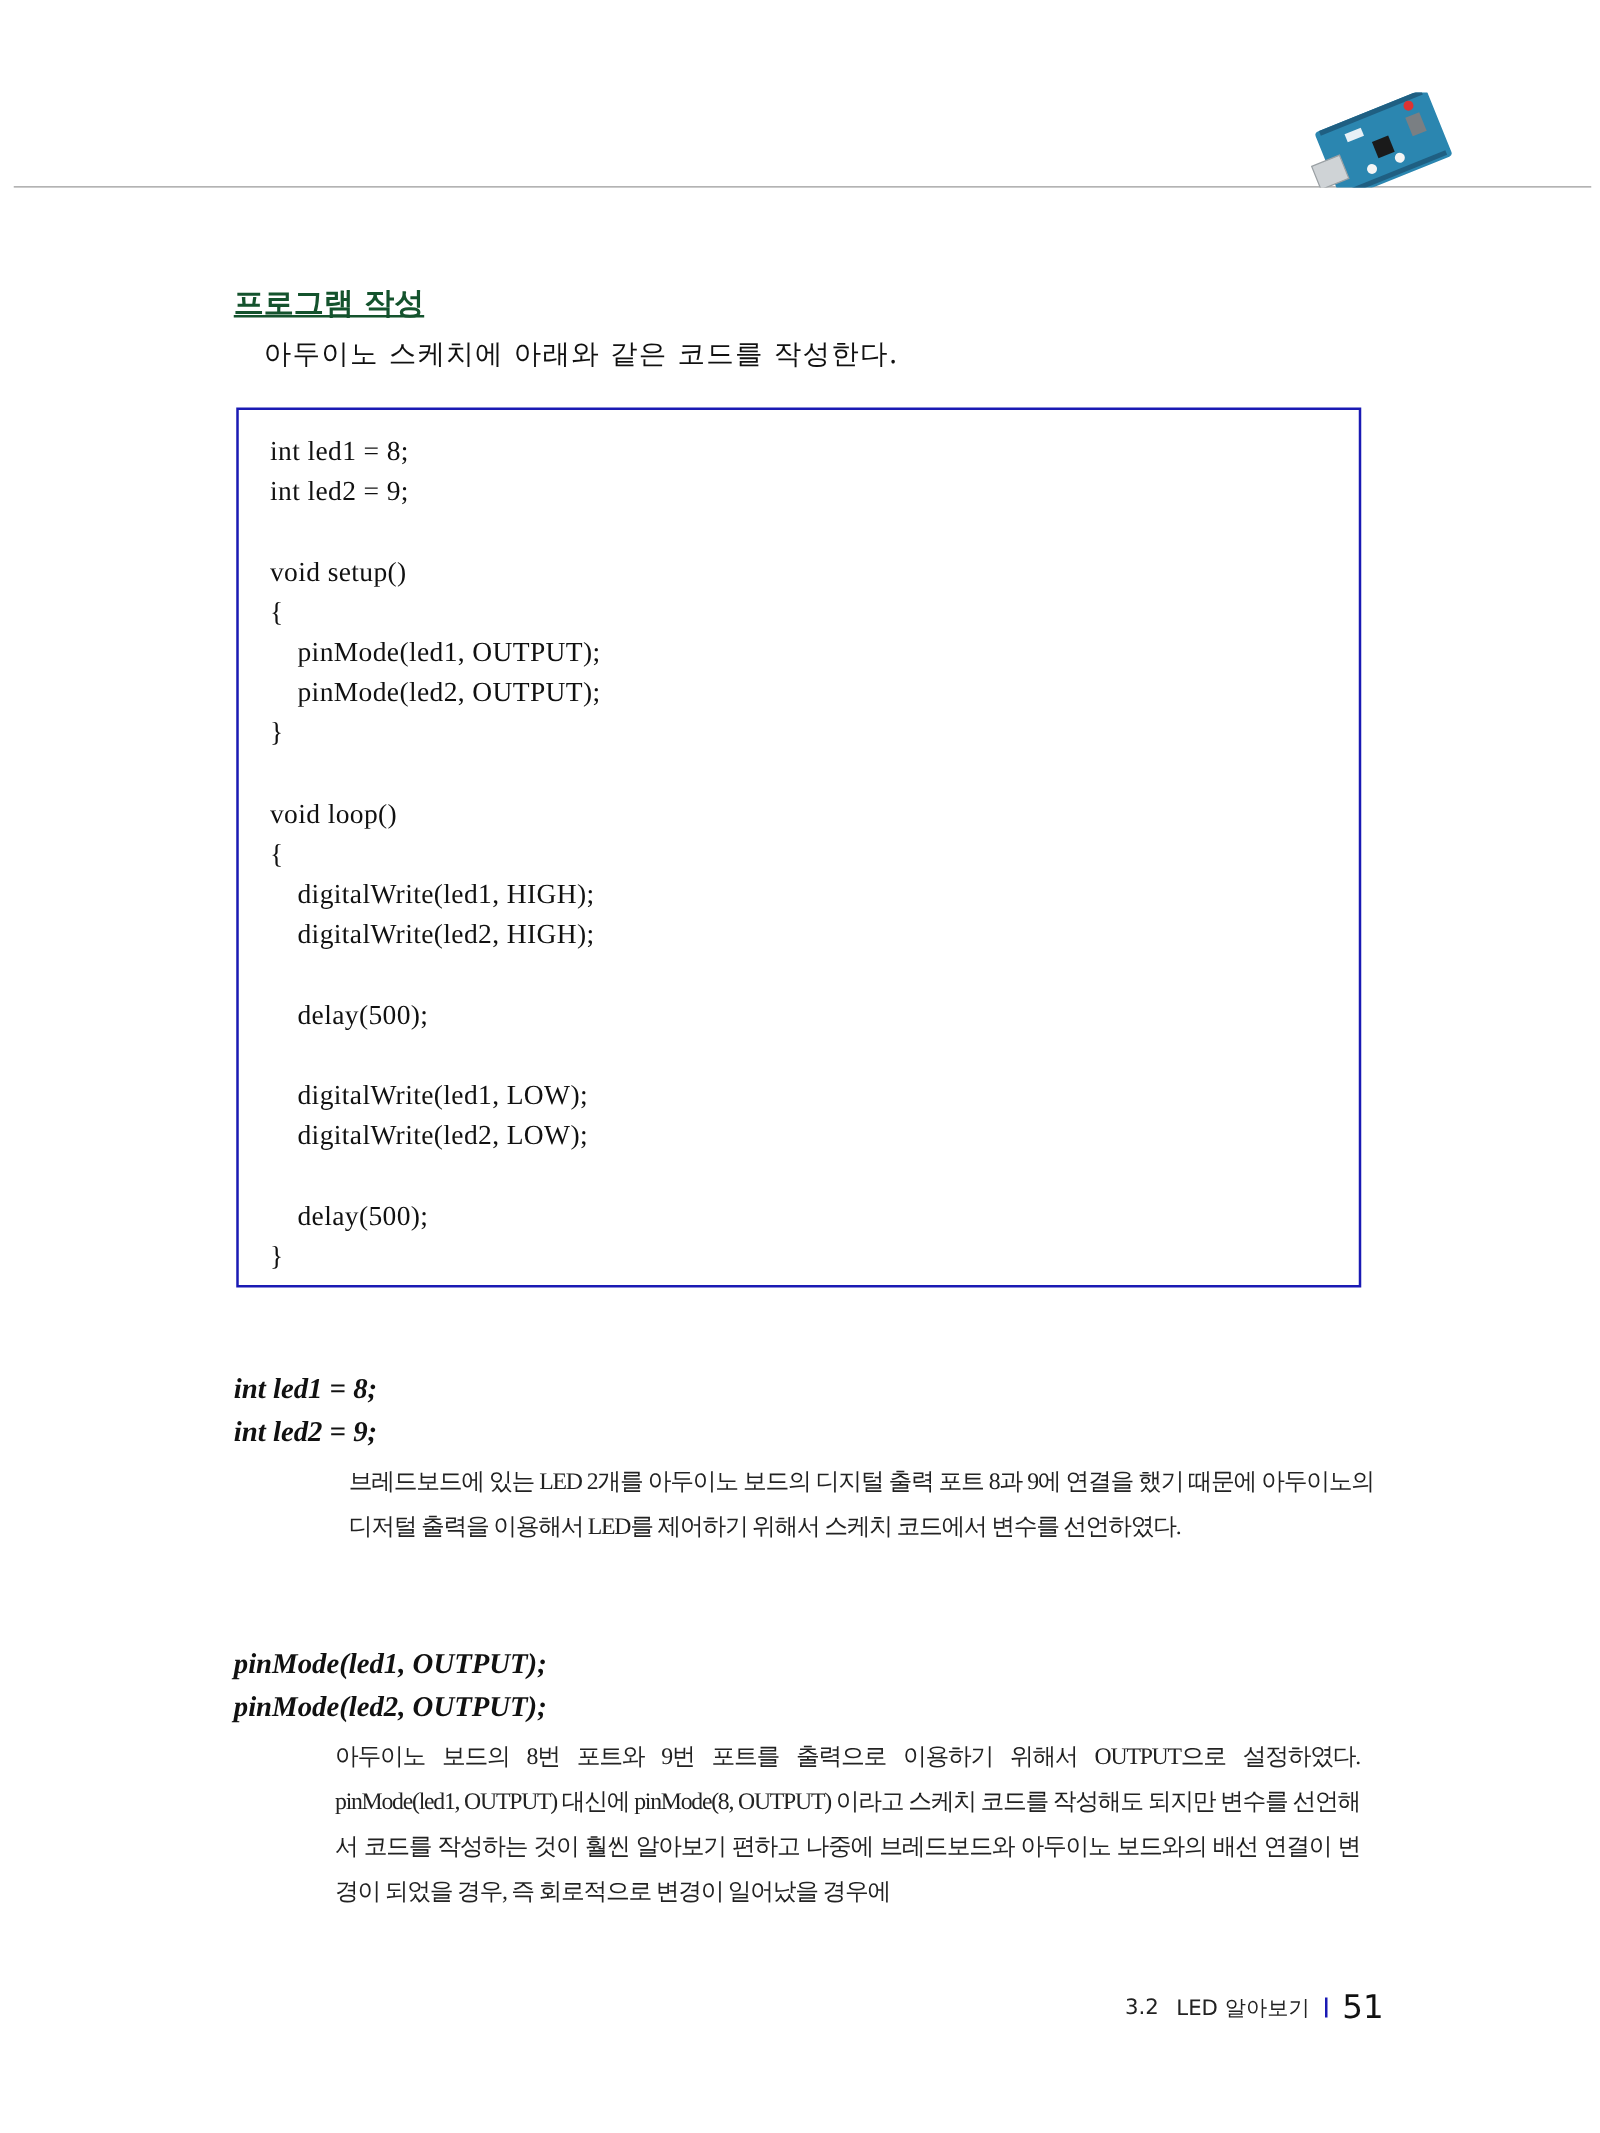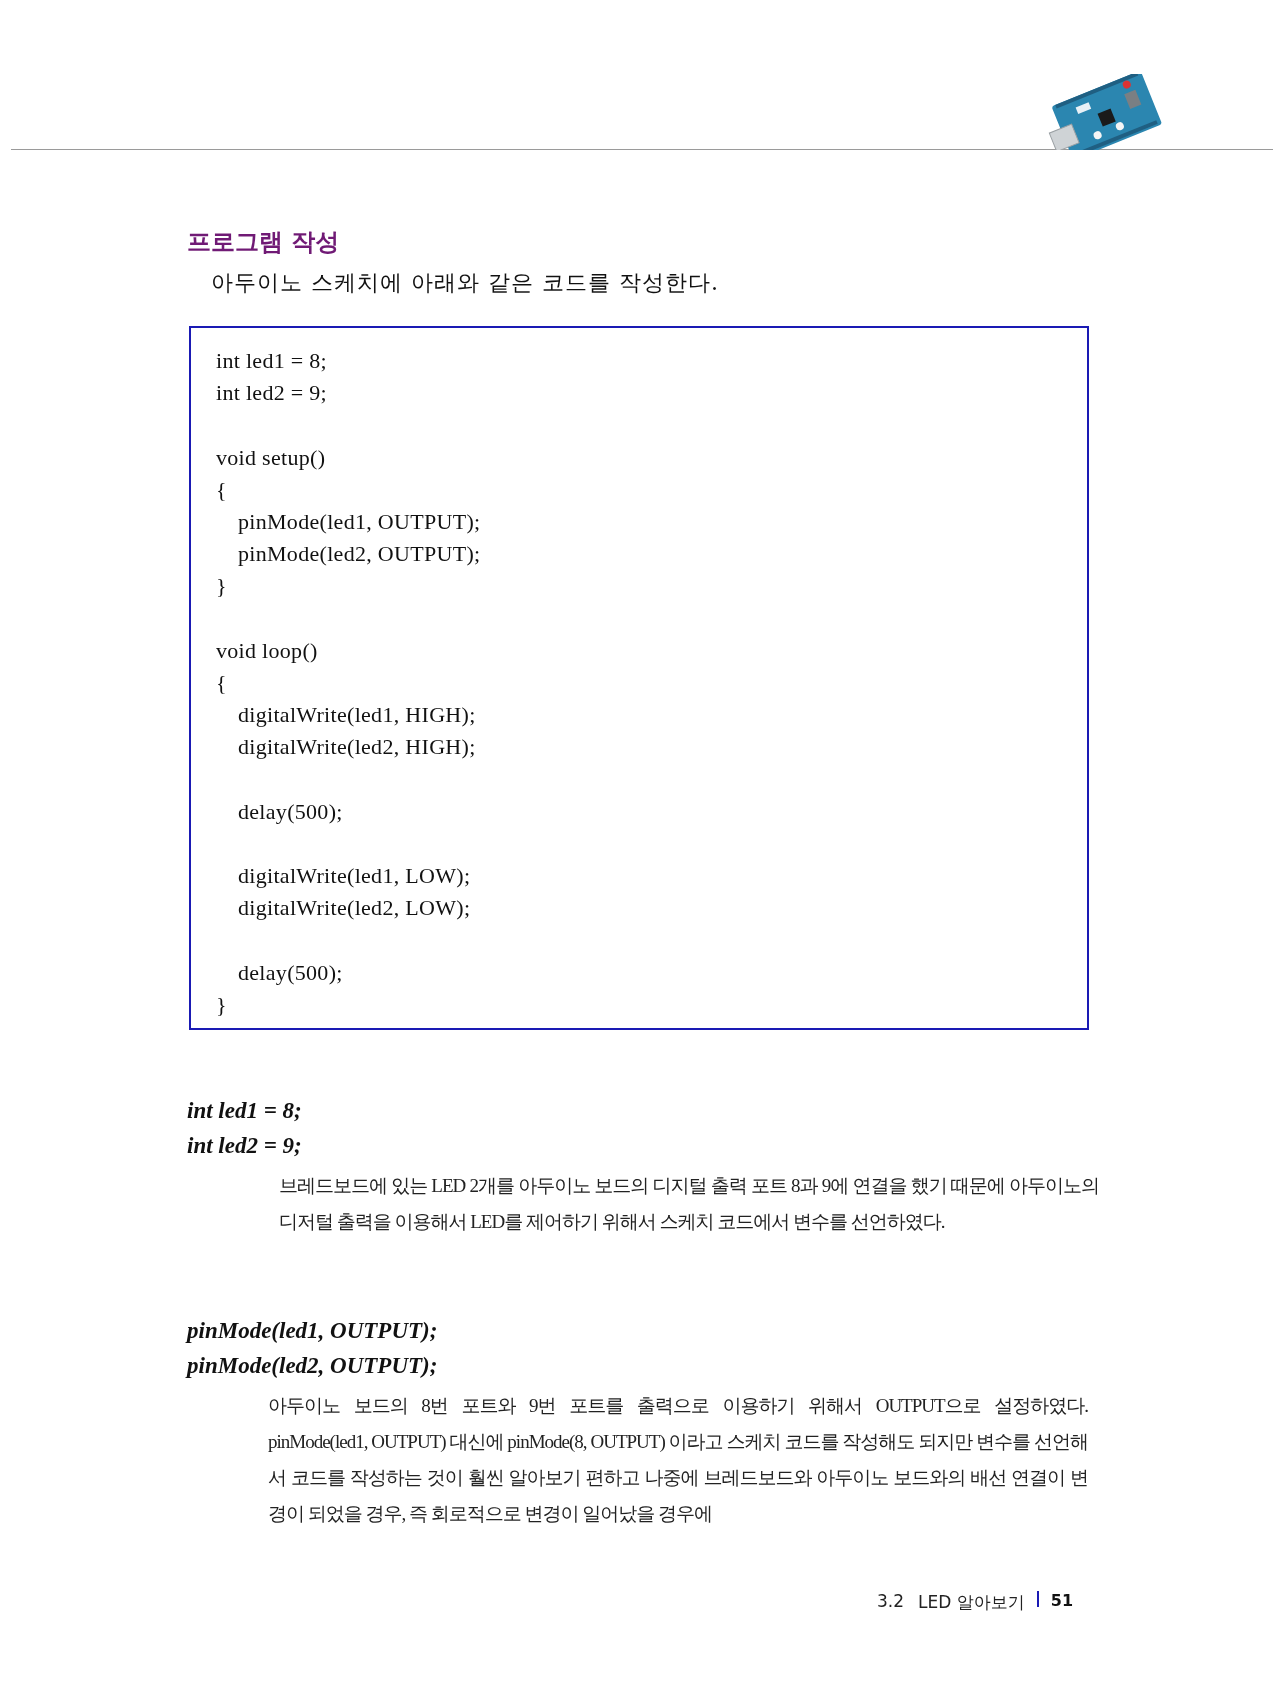--- a/index.html
+++ b/index.html
@@ -1,35 +1,35 @@
 <!DOCTYPE html>
 <html><head>
 <meta charset="utf-8">
 <style>
   html, body { margin:0; padding:0; background:#ffffff; }
   body { width:1280px; height:1706px; position:relative; overflow:hidden; color:#1a1a1a; }
   .abs { position:absolute; }
   .rule { left:11px; top:149px; width:1262px; height:1px; background:#9a9a9a; }
   .board { left:1040px; top:74px; width:125px; height:76px; }
-  .heading { left:187px; top:226px; font-family:"DejaVu Sans", sans-serif; font-weight:bold; font-size:24px; color:#701a75; letter-spacing:0px; }
+  .heading { left:187px; top:226px; font-family:"DejaVu Sans", sans-serif; font-weight:bold; font-size:24px; color:#14532d; letter-spacing:0px;text-decoration:underline; }
   .intro { left:211px; top:268px; font-family:"DejaVu Serif", serif; font-size:22px; color:#111; letter-spacing:1px; }
   .codebox { left:189px; top:326px; width:900px; height:704px; border:2px solid #1a1ab4; box-sizing:border-box; }
   .code { position:absolute; left:25px; top:17px; font-family:"Liberation Serif", serif; font-size:22px; line-height:32.2px; color:#111; white-space:pre; letter-spacing:0.3px; }
   .code .line { height:32.2px; }
   .code .ind { padding-left:22px; }
   .ital { font-family:"Liberation Serif", serif; font-style:italic; font-weight:bold; font-size:23px; color:#111; }
   .ih1 { left:187px; top:1093px; line-height:35px; }
   .ih2 { left:187px; top:1313px; line-height:35px; }
   .para { font-family:Liberation Serif, serif; font-size:19px; color:#222; line-height:36px; letter-spacing:-1px; width:820px; text-align:justify; }
   .p1 { left:279px; top:1168px; }
   .p2 { left:268px; top:1388px; }
-  .footer { left:877px; top:1591px; font-family:"DejaVu Sans", sans-serif; font-size:17px; color:#222; display:flex; gap:0; }
+  .footer { left:900px; top:1591px; font-family:"DejaVu Sans", sans-serif; font-size:17px; color:#222; display:flex; align-items:center; gap:0; }
   .footer .sec { margin-right:14px; }
   .footer .bar { display:inline-block; width:2px; height:16px; background:#1a1ab4; margin:0 12px; }
-  .footer .page { font-weight:bold; font-size:16px; color:#111; }
+  .footer .page { font-weight:normal; font-size:26px; color:#111; }
 </style>
 </head>
 <body>
 
 <div class="abs rule"></div>
 
 <div class="abs board">
   <svg width="125" height="76" viewBox="0 0 125 76">
     <g transform="rotate(-22 62 40)">
       <rect x="18" y="14" width="96" height="58" rx="3" fill="#2b86b0"></rect>

